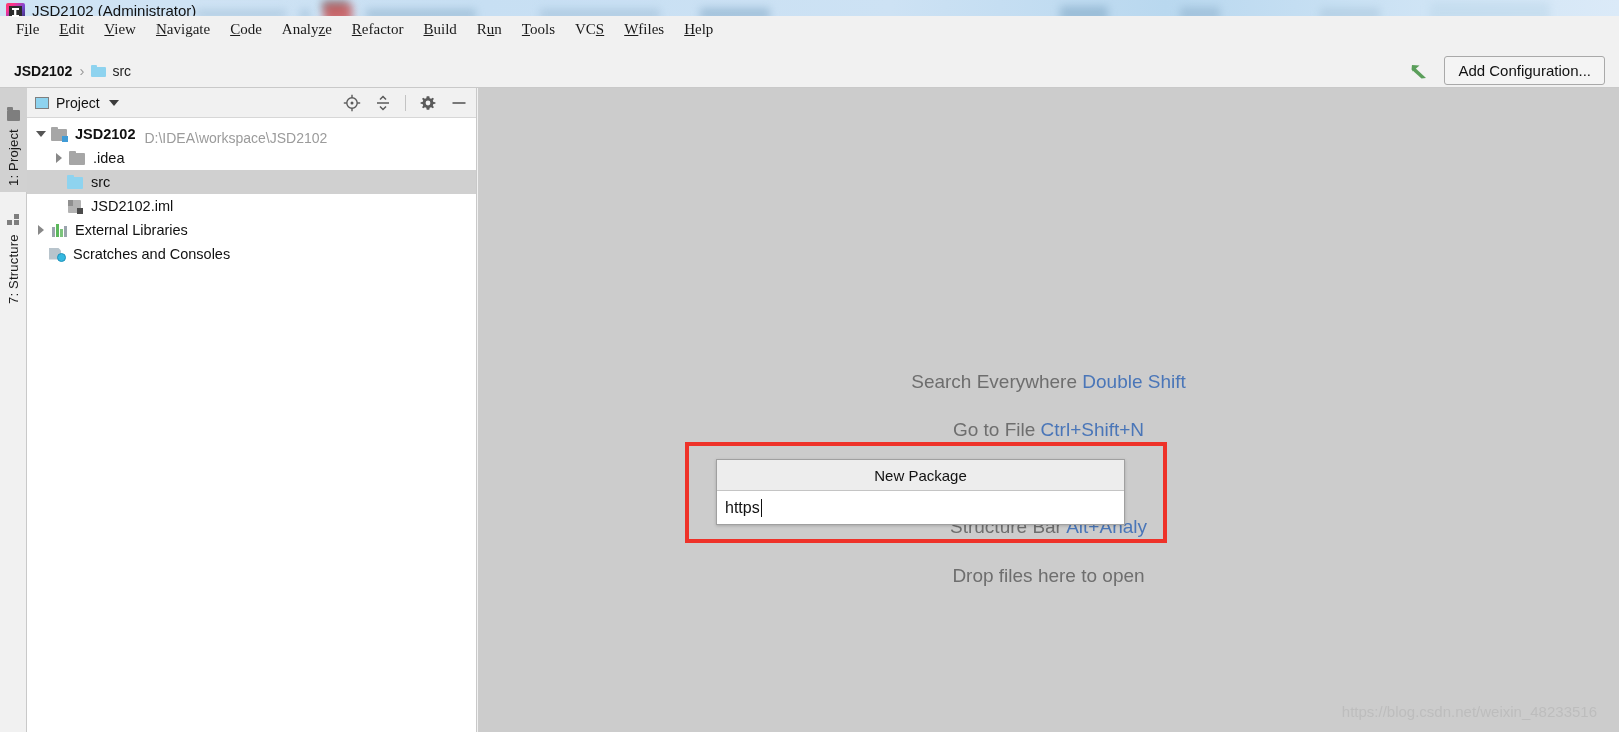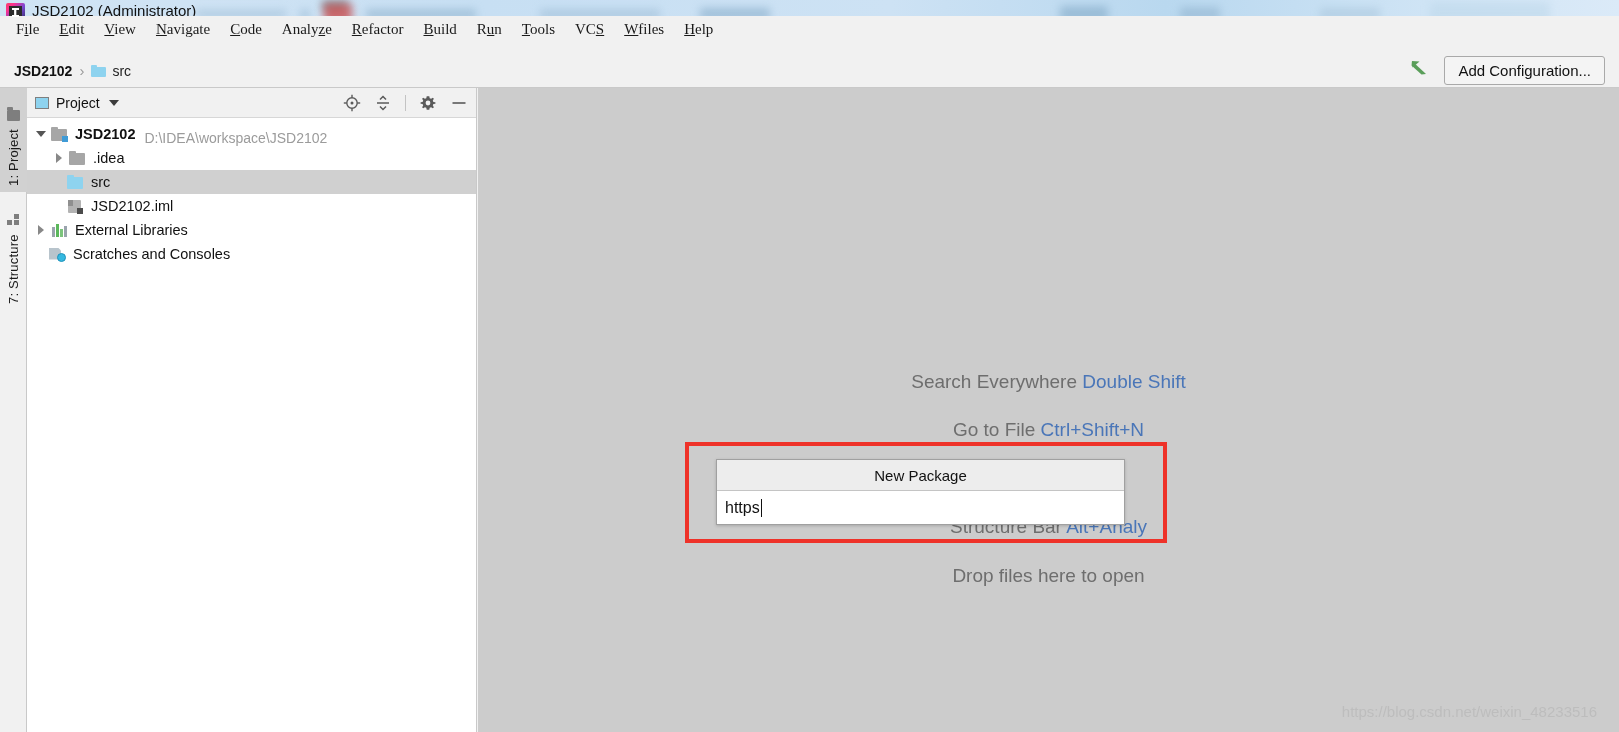--- a/index.html
+++ b/index.html
@@ -76,21 +76,21 @@
   }
   .folder-ico::before {
     content:""; position:absolute; left:0; top:2px; width:15px; height:10px;
     background:#8ed3ef; border-radius:1px;
   }
   .folder-ico::after {
     content:""; position:absolute; left:0; top:0px; width:6px; height:3px;
     background:#8ed3ef; border-radius:1px 1px 0 0;
   }
   .crumb-src { font-size:14px; color:#222; }
-  .nav-right { margin-left:auto; display:flex; align-items:flex-start; padding-right:14px; }
+  .nav-right { margin-left:auto; display:flex; align-items:center; padding-right:14px; }
   .run-arrow { width:22px; height:22px; position:relative; margin-right:14px; }
   .add-config-btn {
     font-size:15px; color:#111; background:#f4f4f4; border:1px solid #a9a9a9;
     border-radius:3px; padding:5px 13px; font-family:"Liberation Sans", sans-serif;
     cursor:default; white-space:nowrap;
   }
 
   
   .sidestrip {
     position:absolute; left:0; top:88px; width:27px; height:644px;

